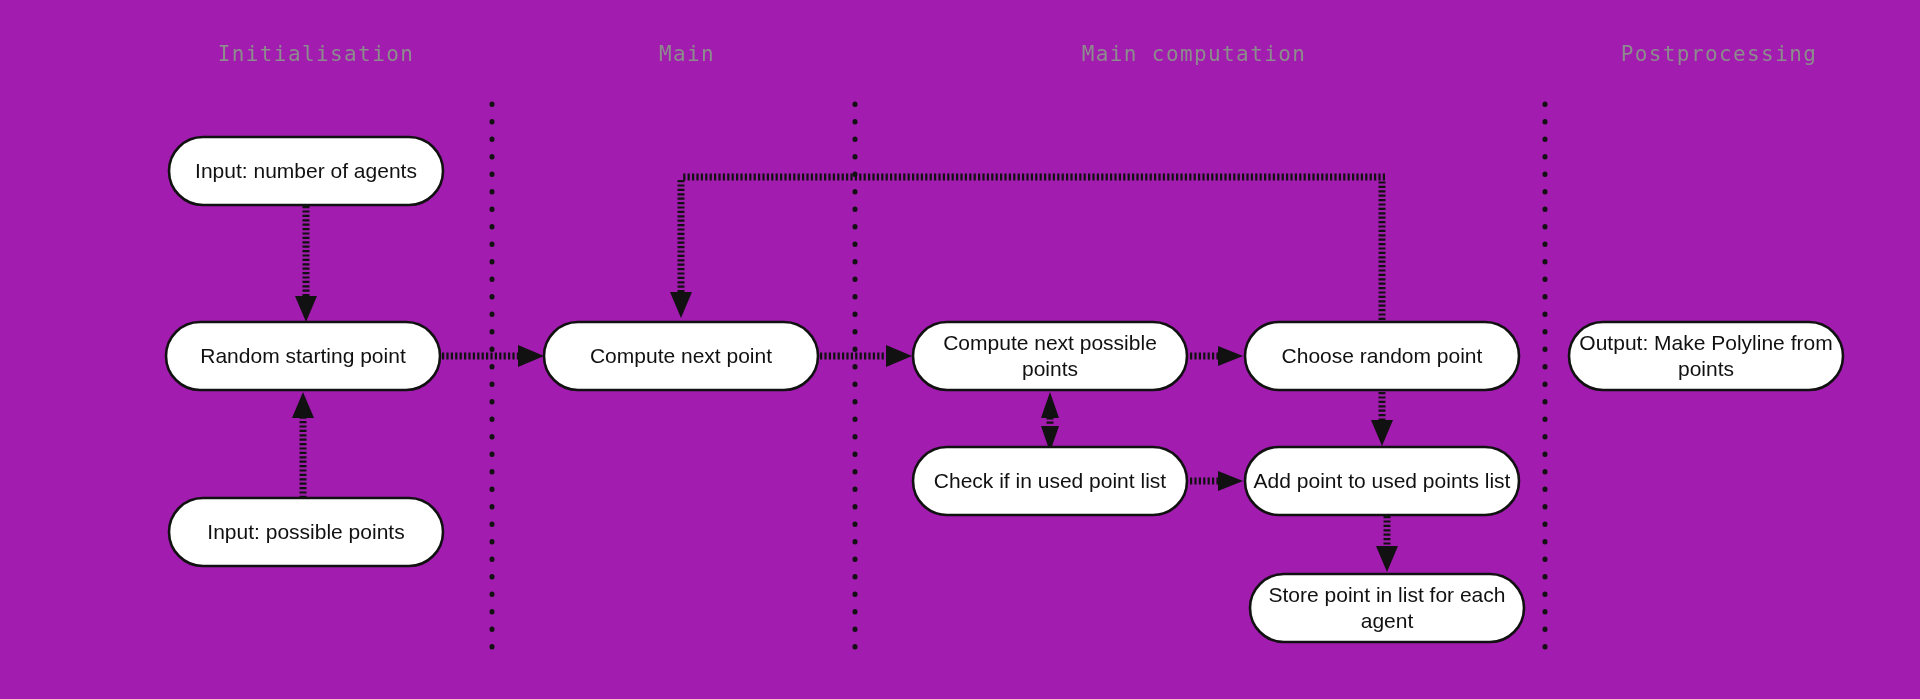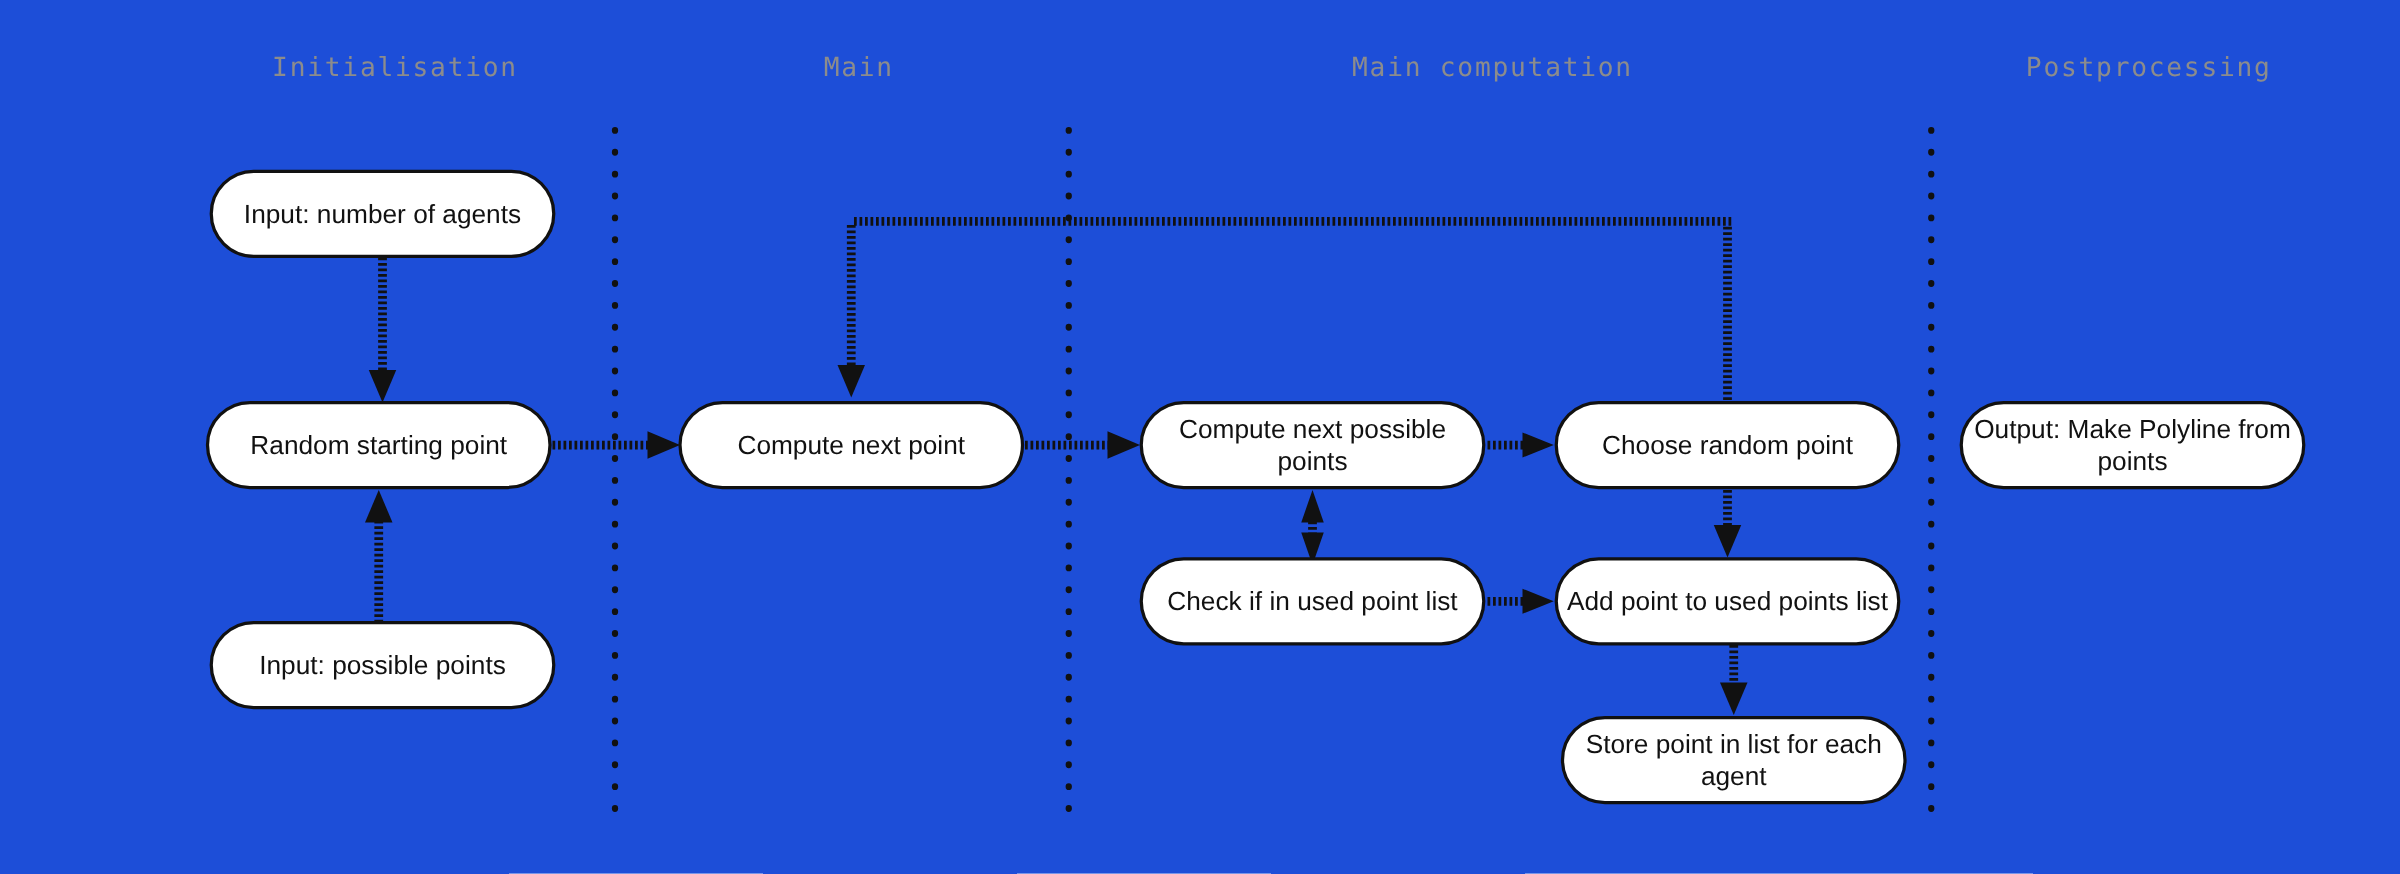--- a/index.html
+++ b/index.html
@@ -10,21 +10,21 @@
   body {
     width: 1920px;
     height: 699px;
     overflow: hidden;
     font-family: "Liberation Sans", sans-serif;
   }
   #canvas {
     position: relative;
     width: 1920px;
     height: 699px;
-    background: #1d4ed8;
+    background: #a21caf;
   }
   svg#diagram {
     position: absolute;
     left: 0;
     top: 0;
     width: 1920px;
     height: 699px;
     display: block;
   }
   .phase-label {

